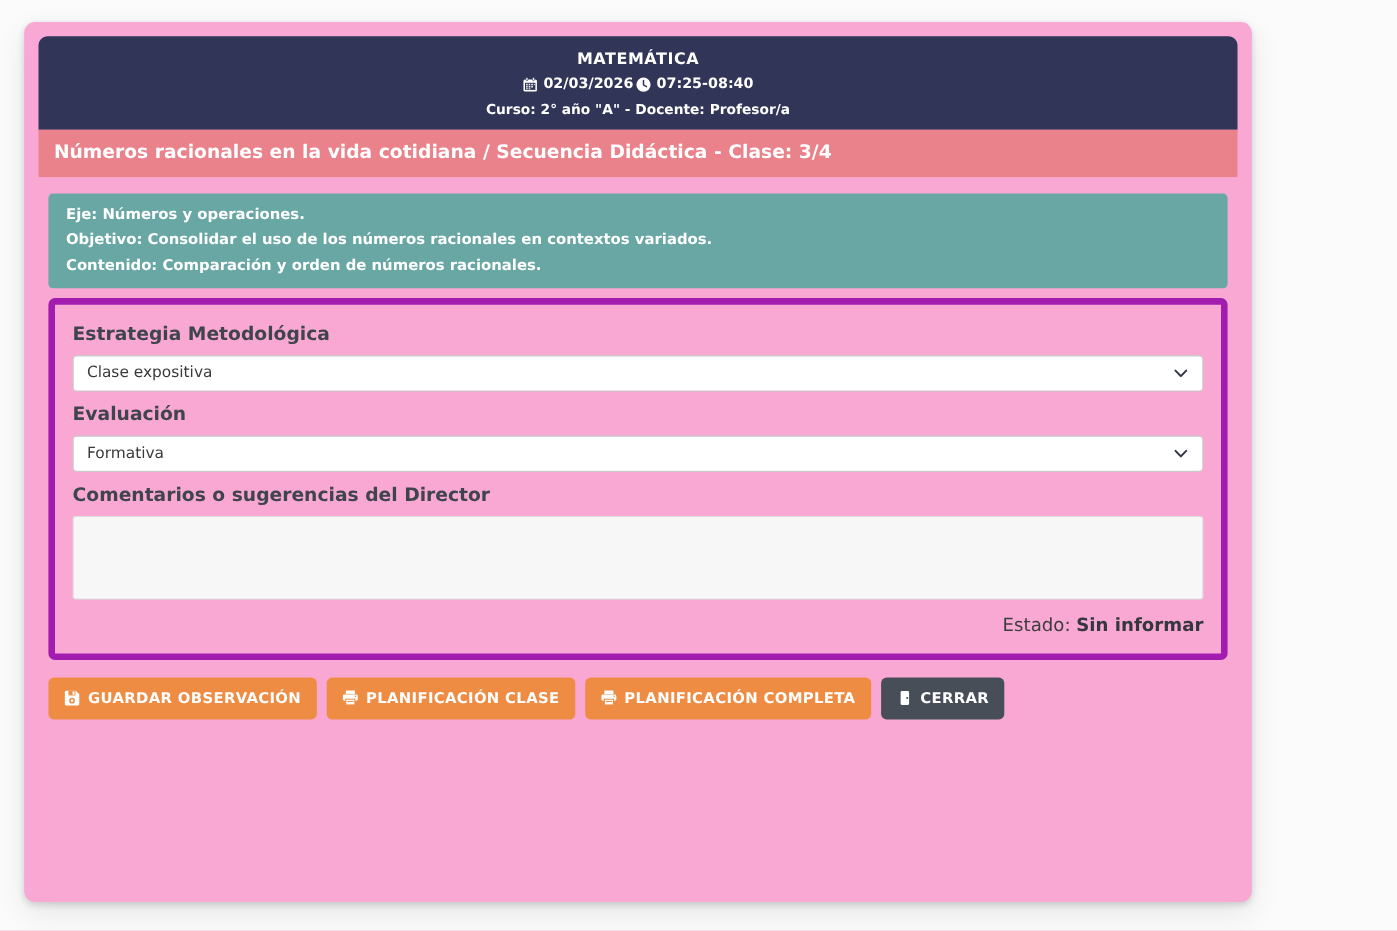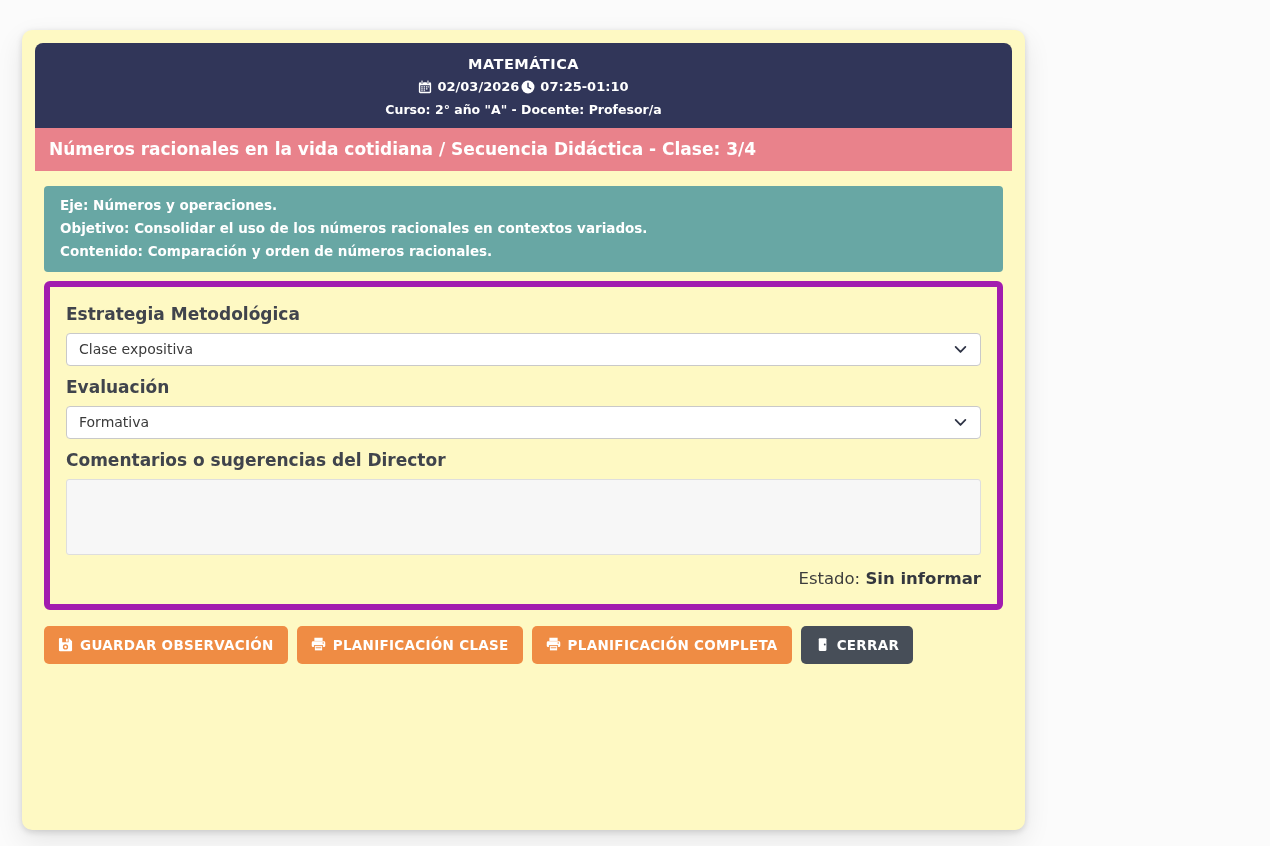--- a/index.html
+++ b/index.html
@@ -5,23 +5,23 @@
   * { box-sizing: border-box; }
   html, body { margin: 0; padding: 0; }
   body {
     width: 1270px; height: 846px;
     background: #fbfbfb;
     font-family: "DejaVu Sans", "Liberation Sans", sans-serif;
     overflow: hidden;
     position: relative;
   }
   .card {
-    position: absolute; left: 22px; top: 30px;
-    width: 1003px; height: 800px;
-    background: #fef9c3;
+    position: absolute; left: 22px; top: 20px;
+    width: 1116px; height: 800px;
+    background: #f9a8d4;
     border-radius: 10px;
     box-shadow: 0 2px 6px rgba(0,0,0,.14), 0 10px 28px rgba(0,0,0,.09);
     padding: 13px;
   }
   
   .header {
     background: #313659;
     border-radius: 8px 8px 0 0;
     color: #fff;
     text-align: center;
@@ -129,21 +129,21 @@
         </span>
         <span>02/03/2026</span>
       </span>
       <span class="meta-item">
         <span class="icon">
           <svg width="14" height="14" viewBox="0 0 16 16">
             <circle cx="8" cy="8" r="7.4" fill="#fff"></circle>
             <path d="M8 3.6v4.6l3.1 1.8" stroke="#313659" stroke-width="1.6" fill="none" stroke-linecap="round"></path>
           </svg>
         </span>
-        <span>07:25-01:10</span>
+        <span>07:25-08:40</span>
       </span>
     </div>
     <div class="header-course">Curso: 2° año "A" - Docente: Profesor/a</div>
   </div>
 
   <div class="banner">
     <span>Números racionales en la vida cotidiana / Secuencia Didáctica - Clase: 3/4</span>
   </div>
 
   <div class="body">

